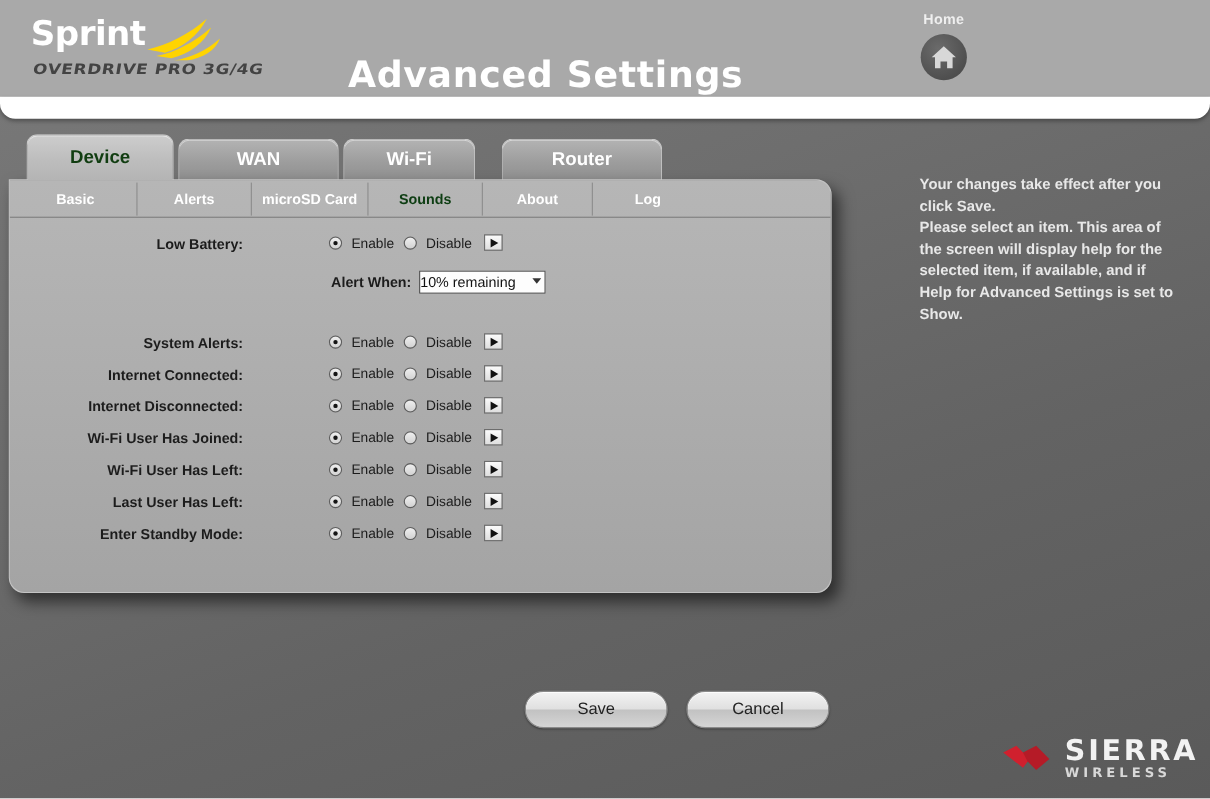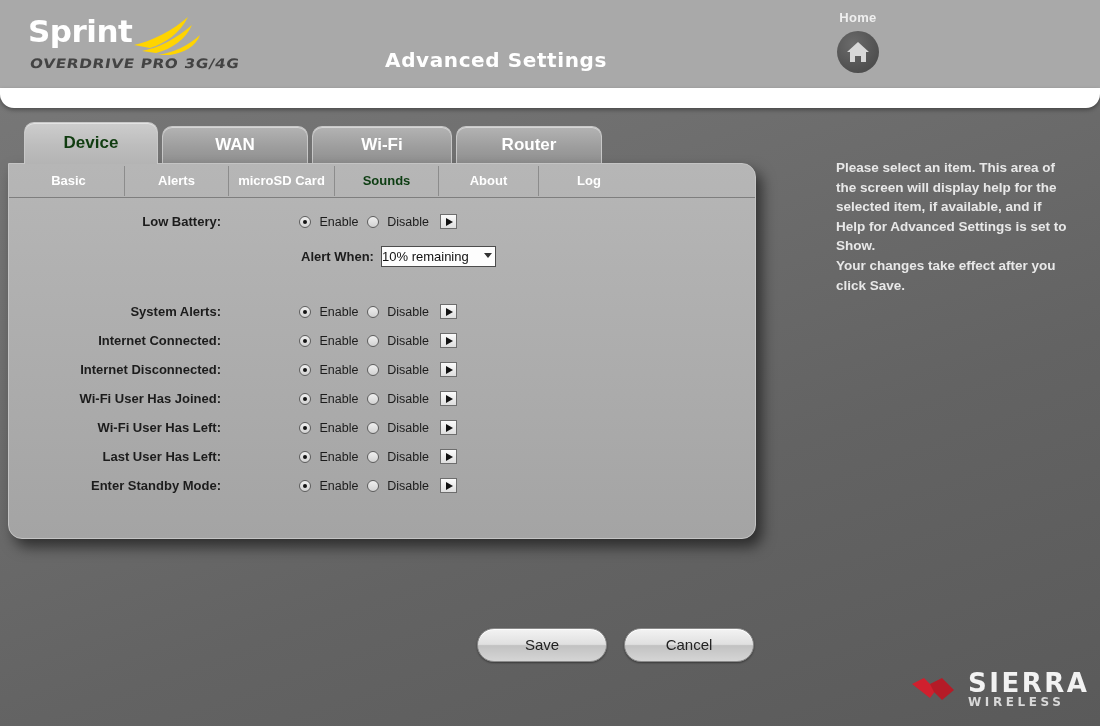--- a/index.html
+++ b/index.html
@@ -29,21 +29,21 @@
   .overdrive-word {
     position: absolute; left: 2px; top: 42px;
     font-size: 13px; font-weight: bold; color: #2d2d2d;
     letter-spacing: 0.5px;
     font-family: "DejaVu Sans", sans-serif;
     transform: scaleX(1.18) skewX(-8deg); transform-origin: left center;
     opacity: .82;
   }
   .page-title {
     position: absolute; left: 0; top: 48px; width: 992px; text-align: center;
-    font-size: 20px; font-weight: bold; color: #ffffff;
+    font-size: 33px; font-weight: bold; color: #ffffff;
     letter-spacing: 0.6px;
     font-family: "DejaVu Sans", sans-serif;
   }
   .header-actions { position: absolute; right: 40px; top: 10px; width: 250px; height: 74px; }
   .hbtn { position: absolute; width: 96px; text-align: center; cursor: pointer; }
   .hbtn.home { left: 0; }
   .hbtn.help { left: 136px; }
   .hbtn-label {
     font-size: 13px; font-weight: bold; color: #efefef;
     letter-spacing: .3px; display: block; margin-bottom: 6px;
@@ -220,21 +220,21 @@
     </div>
   </div>
 
   <div class="white-band"></div>
 
   <div class="watermark">SetupRouter.com</div>
 
   <div class="tabs-row">
     <div class="tab active" style="left:12px;width:134px;">Device</div>
     <div class="tab" style="left:150px;width:146px;">WAN</div>
-    <div class="tab" style="left:300px;width:140px;">Wi-Fi</div>
+    <div class="tab" style="left:300px;width:120px;">Wi-Fi</div>
     <div class="tab" style="left:444px;width:146px;">Router</div>
   </div>
 
   <div class="panel">
 
     <div class="subtabs">
       <div class="subtab" style="left:4px;width:112px;">Basic</div>
       <div class="subtab" style="left:116px;width:104px;">Alerts</div>
       <div class="subtab" style="left:220px;width:106px;">microSD Card</div>
       <div class="subtab active" style="left:326px;width:104px;">Sounds</div>
@@ -339,22 +339,22 @@
           <span class="play-btn"></span>
         </div>
       </div>
 
       <div class="btn save">Save</div>
       <div class="btn cancel">Cancel</div>
     </div>
   </div>
 
   <div class="help-panel">
+    <p>Your changes take effect after you click Save.</p>
     <p>Please select an item. This area of the screen will display help for the selected item, if available, and if Help for Advanced Settings is set to Show.</p>
-    <p>Your changes take effect after you click Save.</p>
   </div>
 
   <div class="sierra">
     <svg class="sierra-mark" viewBox="0 0 52 30">
       <path d="M2 8 L14 2 L26 14 L20 22 Z" fill="#d0202e"></path>
       <path d="M20 8 L32 2 L44 14 L32 24 L24 16 Z" fill="#b51b27"></path>
     </svg>
     <div class="sierra-text">
       <div class="sierra-1">SIERRA</div>
       <div class="sierra-2">WIRELESS</div>

